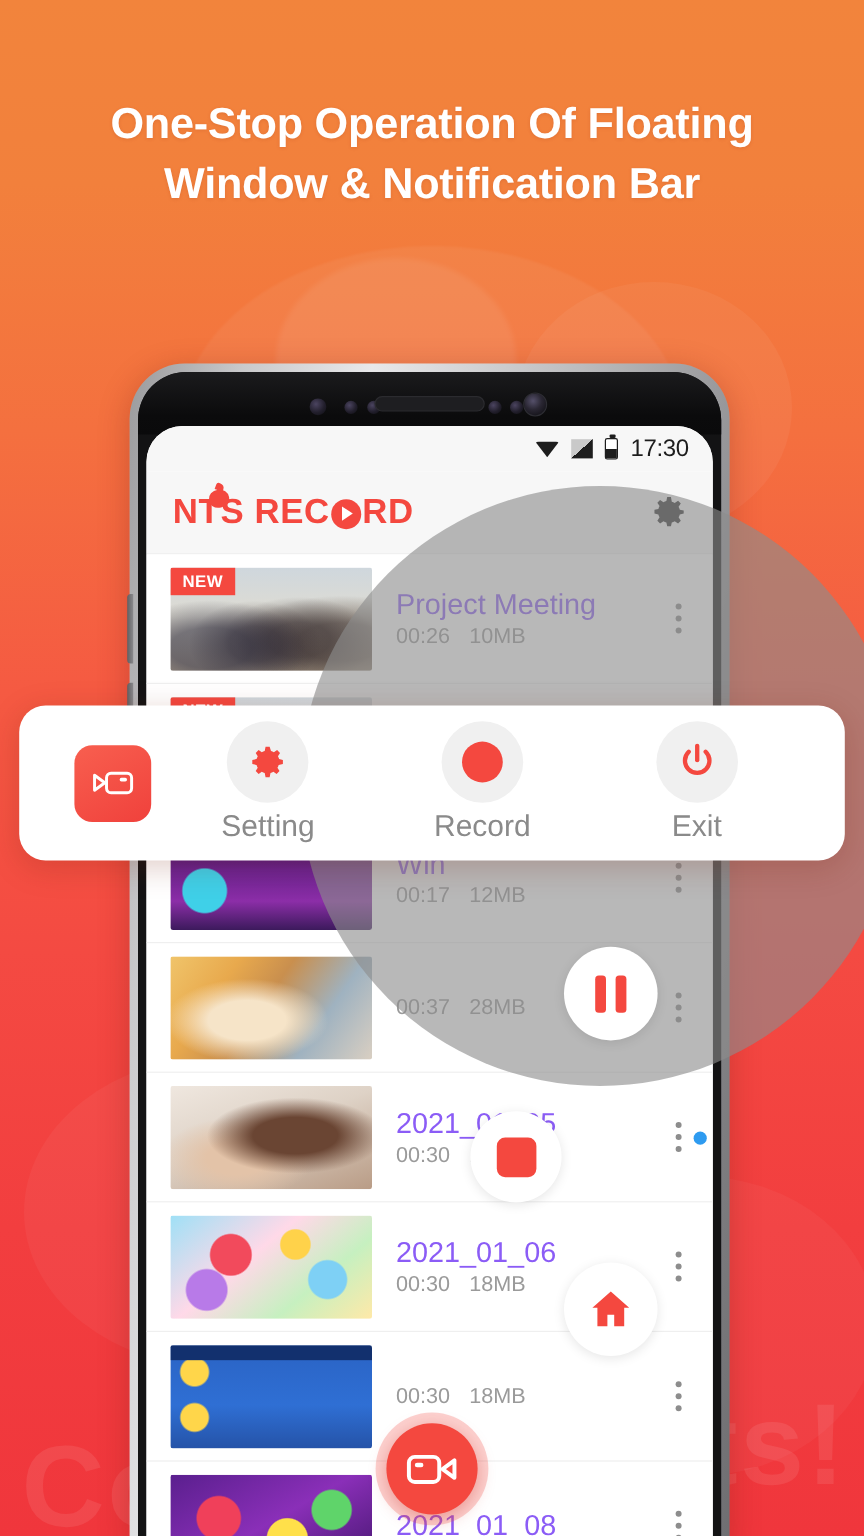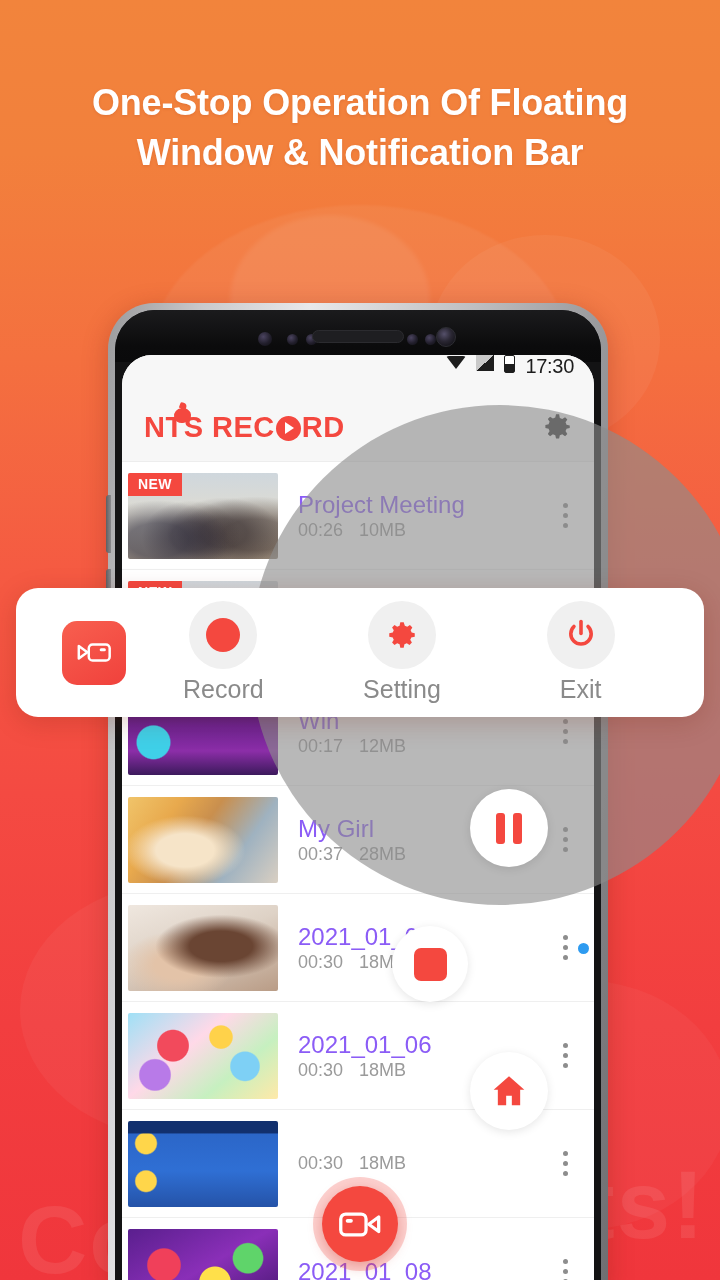--- a/index.html
+++ b/index.html
@@ -125,21 +125,21 @@
   
   .screen {
     position: absolute; left: 14px; top: 52px;
     width: 472px; height: 931px;
     background: #FFFFFF;
     border-radius: 30px 30px 6px 6px;
     overflow: hidden;
   }
   .statusbar {
     height: 38px; background: #F7F7F7;
-    display: flex; align-items: flex-start; justify-content: flex-end;
+    display: flex; align-items: center; justify-content: flex-end;
     padding-right: 20px; gap: 10px;
   }
   .sb-wifi {
     width: 20px; height: 15px; position: relative;
   }
   .sb-wifi::after {
     content: ""; position: absolute; left: 0; top: 1px;
     width: 0; height: 0;
     border-left: 10px solid transparent;
     border-right: 10px solid transparent;
@@ -204,23 +204,23 @@
 
   
   .list { background: #FFFFFF; }
   .rec-item {
     display: flex; align-items: center;
     height: 108px; padding: 0 18px 0 4px;
     border-bottom: 1px solid #EFEFEF;
     position: relative;
   }
   .thumb {
-    width: 150px; height: 86px; border-radius: 2px;
+    width: 168px; height: 86px; border-radius: 2px;
     position: relative; overflow: hidden; flex: 0 0 auto;
-    margin-left: 2px;
+    margin-left: 16px;
   }
   .new-badge {
     position: absolute; left: 0; top: 0; z-index: 3;
     background: #F4483F; color: #fff;
     font-size: 14px; font-weight: bold;
     padding: 3px 10px 4px; letter-spacing: 0.4px;
   }
   .rec-meta { flex: 1; padding-left: 20px; min-width: 0; }
   .rec-title {
     font-size: 24px; color: #8b5cf6; line-height: 30px;
@@ -466,21 +466,20 @@
             </div>
             <div class="kebab">
               <i></i>
               <i></i>
               <i></i>
             </div>
           </div>
           <div class="rec-item">
             <div class="thumb t-girl"></div>
             <div class="rec-meta">
-              <div class="rec-title">My Girl</div>
               <div class="rec-sub">
                 <span>00:37</span>
                 <span>28MB</span>
               </div>
             </div>
             <div class="kebab">
               <i></i>
               <i></i>
               <i></i>
             </div>
@@ -580,32 +579,32 @@
     <div class="tb-appicon">
       <svg viewBox="0 0 40 28" width="38" height="27">
         <path d="M13 13.8 4 7.2v13.2z" fill="none" stroke="#ffffff" stroke-width="2.6" stroke-linejoin="round"></path>
         <rect x="14.5" y="5.5" width="22" height="17" rx="4" fill="none" stroke="#ffffff" stroke-width="2.6"></rect>
         <rect x="26" y="9.5" width="6.5" height="3.2" rx="1.6" fill="#ffffff"></rect>
       </svg>
     </div>
     <div class="tb-items" id="tb-items">
         <div class="tb-item">
           <div class="tb-circle">
-            <span class="rec-dot"></span>
-          </div>
-          <div class="tb-label">Record</div>
-        </div>
-        <div class="tb-item">
-          <div class="tb-circle">
             <svg viewBox="0 0 24 24" width="34" height="34">
               <path fill="#F4483F" d="M12 9a3 3 0 1 0 0 6 3 3 0 0 0 0-6zm0 4.4a1.4 1.4 0 1 1 0-2.8 1.4 1.4 0 0 1 0 2.8z"></path>
               <path fill="#F4483F" d="M21 13.2v-2.4l-2.2-.5a6.9 6.9 0 0 0-.7-1.7l1.2-1.9-1.7-1.7-1.9 1.2a6.9 6.9 0 0 0-1.7-.7L13.2 3h-2.4l-.5 2.5c-.6.16-1.17.4-1.7.7L6.7 5l-1.7 1.7 1.2 1.9c-.3.53-.54 1.1-.7 1.7L3 10.8v2.4l2.5.5c.16.6.4 1.17.7 1.7L5 17.3 6.7 19l1.9-1.2c.53.3 1.1.54 1.7.7l.5 2.5h2.4l.5-2.5c.6-.16 1.17-.4 1.7-.7l1.9 1.2 1.7-1.7-1.2-1.9c.3-.53.54-1.1.7-1.7z"></path>
             </svg>
           </div>
           <div class="tb-label">Setting</div>
+        </div>
+        <div class="tb-item">
+          <div class="tb-circle">
+            <span class="rec-dot"></span>
+          </div>
+          <div class="tb-label">Record</div>
         </div>
         <div class="tb-item">
           <div class="tb-circle">
             <svg viewBox="0 0 24 24" width="36" height="36">
               <path d="M12 3v8" stroke="#F4483F" stroke-width="2.4" stroke-linecap="round" fill="none"></path>
               <path d="M7.3 6.3a6.8 6.8 0 1 0 9.4 0" stroke="#F4483F" stroke-width="2.4" stroke-linecap="round" fill="none"></path>
             </svg>
           </div>
           <div class="tb-label">Exit</div>
         </div>

